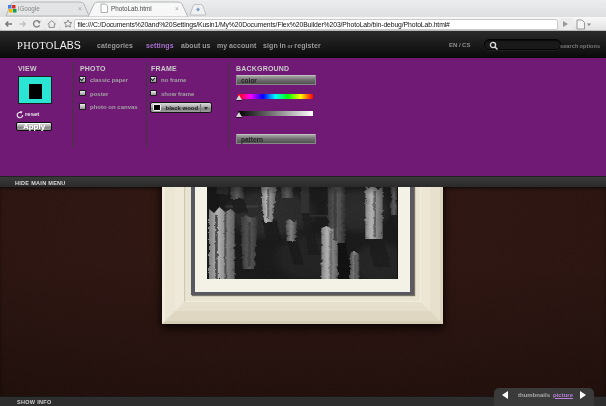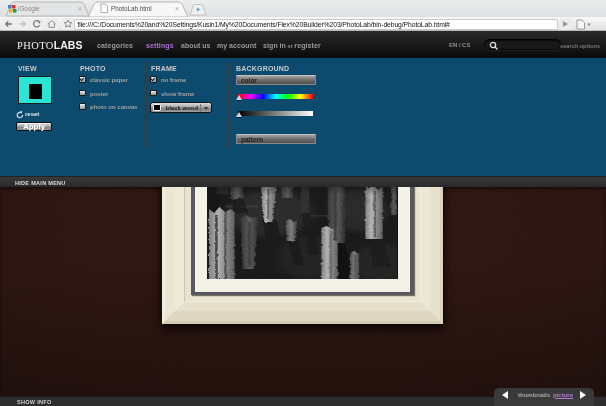--- a/index.html
+++ b/index.html
@@ -10,26 +10,26 @@
 
 
 #tabstrip { left:0; top:0; width:606px; height:17px; background:linear-gradient(#eceded,#dddfe1); }
 #toolbar { left:0; top:17px; width:606px; height:14px; background:linear-gradient(#f8f8f8,#e2e2e2); border-bottom:1px solid #b9b9b9; }
 #omnibox { position:absolute; left:74px; top:1.5px; width:484px; height:11.5px; background:#fff; border:1px solid #c9c9c9; border-radius:2px; font-size:6.8px; color:#111; line-height:10.5px; padding-left:2.5px; letter-spacing:-0.1px; white-space:nowrap; overflow:hidden; }
 
 
 #navbar { left:0; top:31px; width:606px; height:27px; background:linear-gradient(#2a2a2a,#0a0a0a); }
 #logo { position:absolute; left:17px; top:8px; font-size:10.5px; color:#f2f2f2; }
 #logo .serif { font-family:"Liberation Serif", serif; font-weight:normal; letter-spacing:0.4px; }
-#logo .sans { font-family:"Liberation Sans", sans-serif; font-weight:bold; letter-spacing:0px; }
+#logo .sans { font-family:"Liberation Sans", sans-serif; font-weight:normal; letter-spacing:0px; }
 .navlink { position:absolute; top:10.5px; font-size:7px; font-weight:bold; color:#9a9a9a; letter-spacing:0.1px; word-spacing:-0.4px; }
 #searchbox { position:absolute; left:484px; top:8px; width:77px; height:11px; background:#191919; border:1px solid #050505; border-radius:5px; box-shadow:inset 0 1px 1px rgba(0,0,0,0.6), 0 1px 0 rgba(255,255,255,0.05); }
 
 
-#panel { left:0; top:58px; width:606px; height:118px; background:#0c4a6e; }
+#panel { left:0; top:58px; width:606px; height:118px; background:#701a75; }
 .sephead { font-size:7px; font-weight:bold; color:#cacaca; letter-spacing:0.2px; position:absolute; }
 .vsep { position:absolute; top:4px; width:1px; height:86px; background:#2b2b2b; border-right:1px solid #3a3a3a; }
 .cb { position:absolute; width:6.5px; height:6.5px; background:linear-gradient(#ededed,#969696); border:1px solid #1c1c1c; border-radius:1px; }
 .cb.checked::after { content:""; position:absolute; left:0.3px; top:0.3px; width:3.4px; height:2.2px; border-left:1.6px solid #1a1a2e; border-bottom:1.6px solid #1a1a2e; transform:rotate(-45deg); }
 .cblabel { position:absolute; font-size:6px; font-weight:bold; color:#a2a2a2; }
 #applybtn { position:absolute; left:16px; top:63.5px; width:36px; height:9.5px; border-radius:2px; background:linear-gradient(#dcdcdc,#b2b2b2 40%,#868686 60%,#9a9a9a); border:1px solid #0e0e0e; box-shadow:inset 0 1px 0 rgba(255,255,255,0.8); color:#fff; font-size:8px; font-weight:bold; text-align:center; line-height:8.5px; }
 #viewswatch { position:absolute; left:18px; top:18px; width:34px; height:28px; background:#2ae4d4; border:1px solid #1e1e1e; }
 #viewswatch::after { content:""; position:absolute; left:9.5px; top:6.5px; width:13px; height:15px; background:#000; }
 #combobox { position:absolute; left:149.5px; top:43.5px; width:62px; height:11px; border-radius:2.5px; background:linear-gradient(#dedede,#a2a2a2 50%,#7a7a7a 52%,#9e9e9e); border:1px solid #141414; }
 #combobox .swatch { position:absolute; left:2px; top:1.5px; width:8px; height:6.5px; background:#000; border:1.5px solid #eee; border-radius:1px; }

